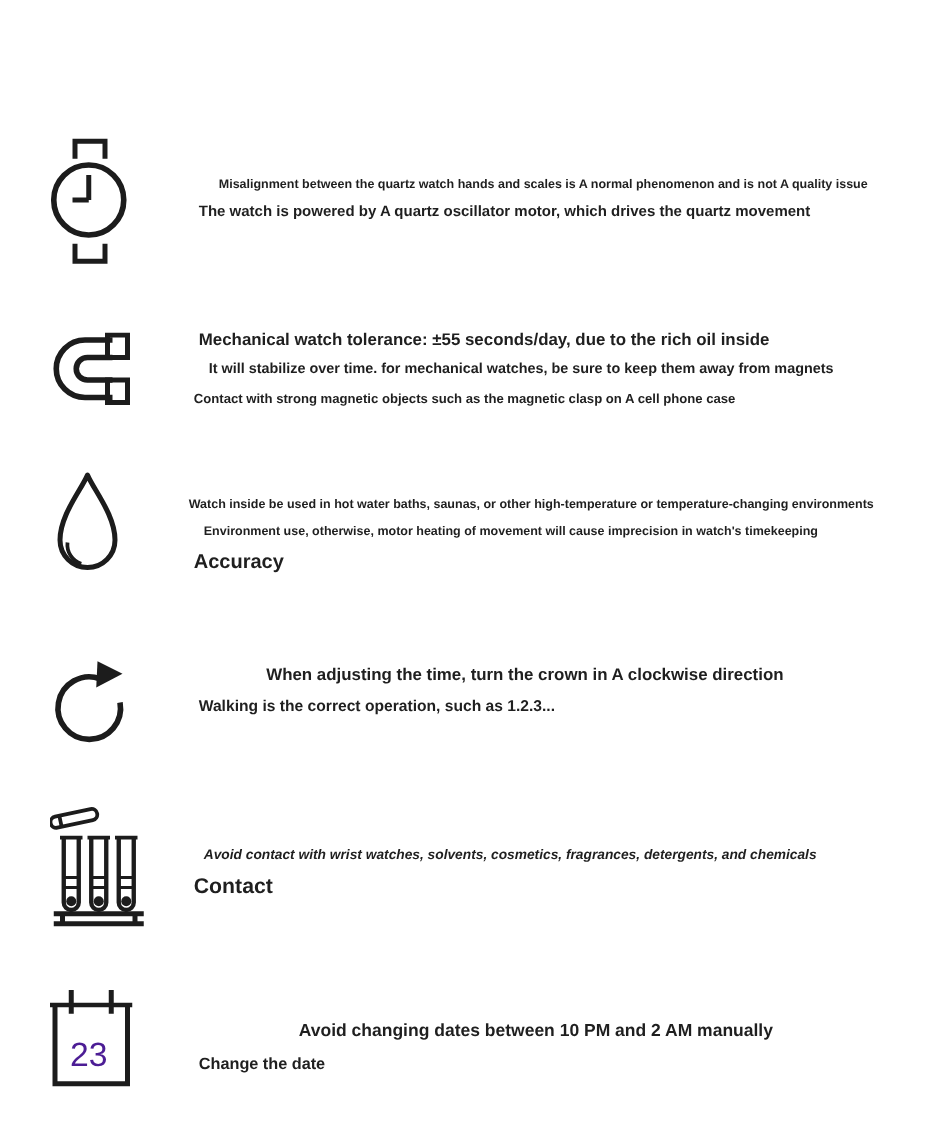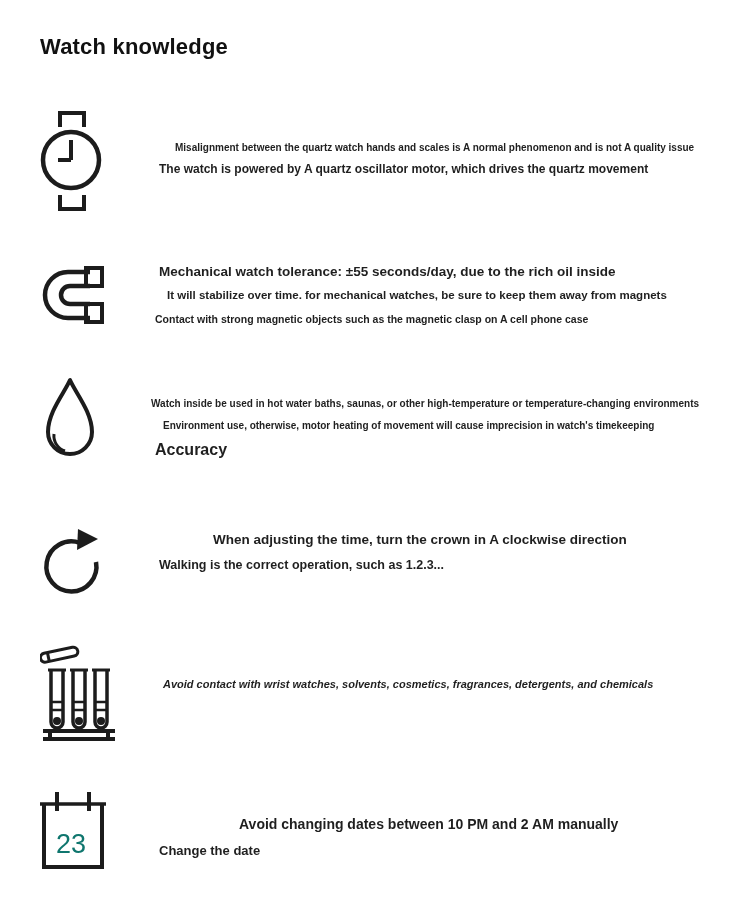--- a/index.html
+++ b/index.html
@@ -56,29 +56,28 @@
 
   .s5l1{font-size:11px;margin-left:12px;font-style:italic;}
   .s5h{font-size:17px;margin-left:4px;margin-top:8px;}
 
   .s6l1{font-size:14px;margin-left:88px;}
   .s6l2{font-size:13px;margin-left:8px;margin-top:10px;}
 
   .cal-day{
     position:absolute;left:4px;top:32px;width:54px;height:44px;
     text-align:center;line-height:44px;
-    font-size:27px;font-weight:400;color:#0f766e;
+    font-size:27px;font-weight:400;color:#4c1d95;
   }
 </style>
 </head>
 <body>
 
 <div class="page">
 
-  <h1 class="title">Watch knowledge</h1>
 
   <section class="row s1">
     <div class="icon-col">
       <span class="icon">
         <svg width="62" height="102" viewBox="0 0 62 102" fill="none" stroke="#1c1c1c">
           <path d="M20 17 V3 H44 V17" stroke-width="4"></path>
           <circle cx="31" cy="50" r="28" stroke-width="4.5"></circle>
           <path d="M31 50 V30 M31 50 H18" stroke-width="4"></path>
           <path d="M20 85 V99 H44 V85" stroke-width="4"></path>
         </svg>
@@ -158,20 +157,21 @@
           <path d="M55 28 V80 A6 6 0 0 0 67 80 V28" stroke-width="3.5"></path>
           <path d="M52 28 H70" stroke-width="3"></path>
           <path d="M56 60 H66 M56 68 H66" stroke-width="2.5"></path>
           <circle cx="61" cy="79" r="4" fill="#1c1c1c" stroke="none"></circle>
           <path d="M3 89 H75 M3 97 H75 M10 89 V97 M68 89 V97" stroke-width="4"></path>
         </svg>
       </span>
     </div>
     <div class="text-col">
       <p class="s5l1">Avoid contact with wrist watches, solvents, cosmetics, fragrances, detergents, and chemicals</p>
+      <p class="s5h">Contact</p>
     </div>
   </section>
 
   <section class="row s6">
     <div class="icon-col">
       <span class="icon" style="width:66px;height:80px;">
         <svg width="66" height="80" viewBox="0 0 66 80" fill="none" stroke="#1c1c1c">
           <path d="M0 14 H66" stroke-width="3.5"></path>
           <path d="M4 14 V77 H62 V14" stroke-width="4"></path>
           <path d="M17 2 V21 M49 2 V21" stroke-width="4"></path>

